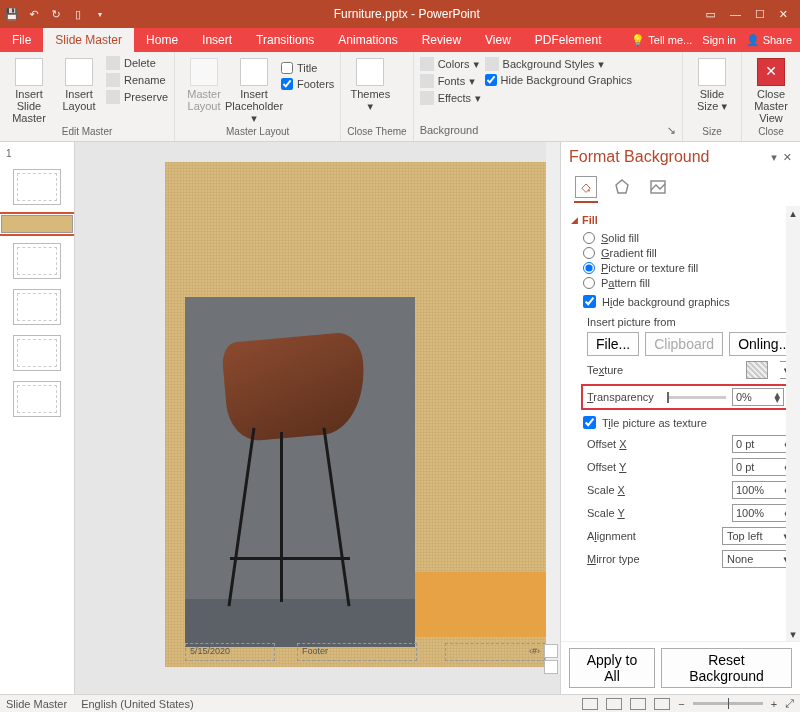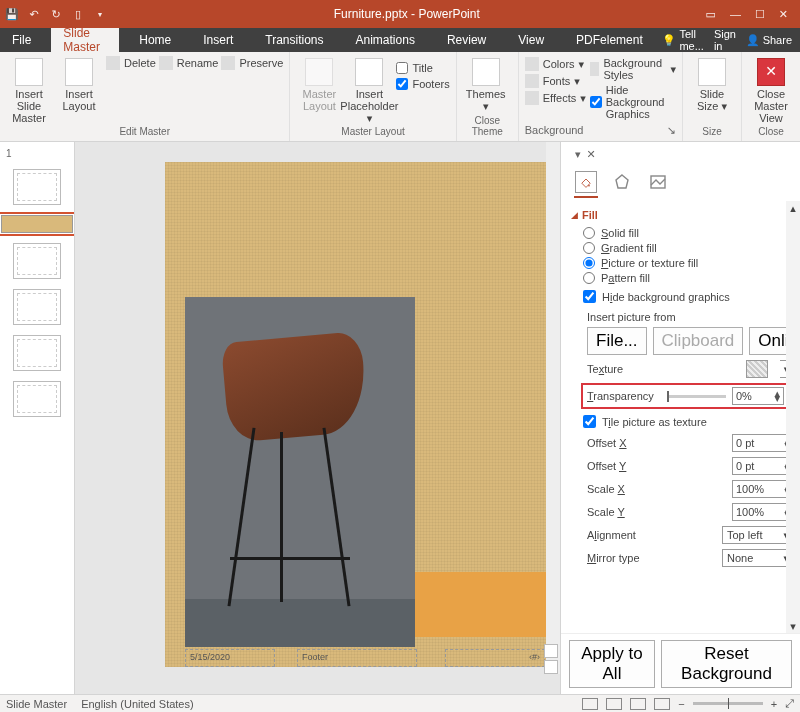--- a/index.html
+++ b/index.html
@@ -7,34 +7,34 @@
 
 
 .titlebar { height: 28px; background: #b7472a; color: #fff; display: flex; align-items: center; padding: 0 4px; }
 .qat { display: flex; align-items: center; gap: 6px; }
 .qat .icon { width: 16px; height: 16px; display: flex; align-items: center; justify-content: center; opacity: .9; }
 .title { flex: 1; text-align: center; font-size: 12px; }
 .winctrl { display: flex; gap: 14px; margin-right:8px; }
 .winctrl span { opacity:.9; }
 
 
-.tabs { height: 24px; background: #404040; display: flex; align-items: stretch; color: #fff; gap: 8px; }
+.tabs { height: 24px; background: #ef4444; display: flex; align-items: stretch; color: #fff; }
 .tabs .tab { padding: 0 12px; display: flex; align-items: center; font-size: 12px; }
 .tabs .tab.active { background: #f3f2f1; color: #b7472a; }
 .tabs .right { margin-left: auto; display:flex; align-items:center; gap:10px; padding-right:8px;}
 .tabs .right .item { display:flex; align-items:center; gap:3px;}
 
 
 .ribbon { height: 90px; background: #f3f2f1; border-bottom: 1px solid #d4d4d4; display: flex; }
 .group { border-right: 1px solid #e0e0e0; padding: 2px 6px; display:flex; flex-direction:column; height:100%; }
 .group-body { flex:1; display:flex; align-items:flex-start; gap:4px; }
 .group-label { text-align:center; font-size:10px; color:#666; padding-bottom:2px; }
 .bigbtn { display:flex; flex-direction:column; align-items:center; justify-content:center; width:46px; padding-top:4px; gap:2px; text-align:center; line-height:1.1; }
 .bigbtn .ico { width:28px; height:28px; background:#fff; border:1px solid #ccc; }
-.smallbtns { display:flex; flex-direction:row; gap:3px; padding-top:2px;}
+.smallbtns { display:flex; flex-direction:column; gap:3px; padding-top:2px;}
 .smallbtn { display:flex; align-items:center; gap:4px; }
 .smallbtn .mi { width:14px; height:14px; background:#ddd; }
 .chk { display:flex; align-items:center; gap:4px; margin:2px 0;}
 .chk input { width:12px; height:12px;}
 .dropline{ display:flex; align-items:center; gap:4px; margin:1px 0;}
 .dropline .mi{width:14px;height:14px;background:#ddd;}
 
 
 .workspace { display:flex; height: calc(712px - 28px - 24px - 90px - 18px); }
 .thumbcol { width:75px; background:#fff; border-right:1px solid #d4d4d4; padding:6px 6px 0 6px; display:flex; flex-direction:column; gap:10px; align-items:center; overflow:hidden;}
@@ -48,21 +48,21 @@
 .slide { position:absolute; left:90px; top:20px; width:400px; height:505px; background:#d9b97b; background-image: repeating-linear-gradient(0deg, rgba(0,0,0,.04) 0 1px, transparent 1px 3px), repeating-linear-gradient(90deg, rgba(0,0,0,.04) 0 1px, transparent 1px 3px);}
 .slide .orangebar{ position:absolute; right:0; bottom:30px; width:160px; height:65px; background:#e8a246;}
 .slide .chair{ position:absolute; left:20px; top:135px; width:230px; height:350px; background:#6f7378; overflow:hidden;}
 .chair .seat{ position:absolute; left:40px; top:40px; width:140px; height:100px; background:linear-gradient(160deg,#8b4a2f,#5a2f1c); border-radius:20px 30px 60px 40px/30px 40px 90px 50px; transform:rotate(-5deg);}
 .chair .leg{ position:absolute; background:#1a1a1a; width:3px;}
 .chair .leg.l1{ left:55px; top:130px; height:180px; transform:rotate(8deg);}
 .chair .leg.l2{ left:150px; top:130px; height:180px; transform:rotate(-8deg);}
 .chair .leg.l3{ left:95px; top:135px; height:170px;}
 .chair .rung{position:absolute; background:#1a1a1a; height:3px; left:45px; top:260px; width:120px;}
 .chair .floor{position:absolute; bottom:0; left:0; right:0; height:48px; background:#5b6166;}
-.slide .ph{ position:absolute; bottom:0; height:18px; border:1px dashed #999; }
+.slide .ph{ position:absolute; bottom:6px; height:18px; border:1px dashed #999; }
 .slide .ph1{ left:20px; width:90px;}
 .slide .ph2{ left:132px; width:120px;}
 .slide .ph3{ left:280px; width:100px;}
 .slide .ph span{ font-size:9px; color:#555; padding:2px 4px; display:inline-block;}
 .canvas .vscroll{ position:absolute; right:0; top:0; bottom:20px; width:14px; background:#eee;}
 .canvas .fitbtns{position:absolute; right:2px; bottom:20px; width:14px; display:flex; flex-direction:column; gap:2px;}
 .canvas .fitbtns div{height:14px; border:1px solid #bbb; background:#fff;}
 
 
 .pane { width:240px; border-left:1px solid #d4d4d4; background:#fff; display:flex; flex-direction:column; }
@@ -75,21 +75,21 @@
 .pane-icons .pi.sel::after{content:""; position:absolute; bottom:-6px; left:-2px; right:-2px; height:2px; background:#b7472a;}
 .pane-body{ flex:1; overflow-y:auto; padding:4px 6px 6px 10px; position:relative;}
 .pane-body::-webkit-scrollbar{width:14px;}
 .sect-hdr{ display:flex; align-items:center; gap:4px; color:#b7472a; font-size:11px; margin:4px 0 6px 0;}
 .sect-hdr .tri{ font-size:9px;}
 .radio{ display:flex; align-items:center; gap:6px; margin:3px 0 3px 12px;}
 .radio input{width:12px;height:12px;}
 .pane .chk2{ display:flex; align-items:center; gap:6px; margin:6px 0 6px 12px;}
 .subhdr{ margin:8px 0 4px 16px; color:#444;}
 .btnrow{ display:flex; gap:6px; margin-left:16px;}
-.pbtn{ border:1px solid #adadad; background:#fdfdfd; padding:3px 8px; font-size:17px;}
+.pbtn{ border:1px solid #adadad; background:#fdfdfd; padding:3px 8px; font-size:14px;}
 .pbtn.dis{ color:#aaa;}
 .row{ display:flex; align-items:center; margin:5px 0 5px 16px; gap:12px;}
 .row label{ flex:1;}
 .texsw{ width:22px;height:18px; border:1px solid #999; background:repeating-linear-gradient(45deg,#ccc 0 2px,#eee 2px 4px);}
 .dd{ width:14px;height:18px;border:1px solid #999;border-left:none; display:flex;align-items:center;justify-content:center;}
 .trow{ border:2px solid #d9363e; padding:2px 4px; margin:2px 4px 4px 10px; display:flex; align-items:center; gap:6px;}
 .trow label{ width:74px;}
 .slider{ flex:1; height:3px; background:#ccc; position:relative;}
 .slider .th{position:absolute; left:0; top:-4px; width:2px; height:11px; background:#666;}
 .spin{ width:52px; height:18px; border:1px solid #999; display:flex; align-items:center; padding:0 3px; justify-content:space-between;}
@@ -298,20 +298,21 @@
     </div>
     <div class="vscroll"></div>
     <div class="fitbtns">
         <div></div>
         <div></div>
       </div>
   </div>
 
   <div class="pane">
     <div class="pane-hdr">
+      <h1>Format Background</h1>
       <span class="m">▾</span>
       <span class="m">✕</span>
     </div>
     <div class="pane-icons">
       <div class="pi sel">
           <svg width="20" height="20" viewBox="0 0 20 20">
             <path d="M3 12 L10 5 L17 12 L10 19 Z" fill="none" stroke="#b7472a" stroke-width="1.4"></path>
             <path d="M15 14 q3 2 0 4 q-3-2 0-4" fill="#b7472a"></path>
           </svg>
         </div>

